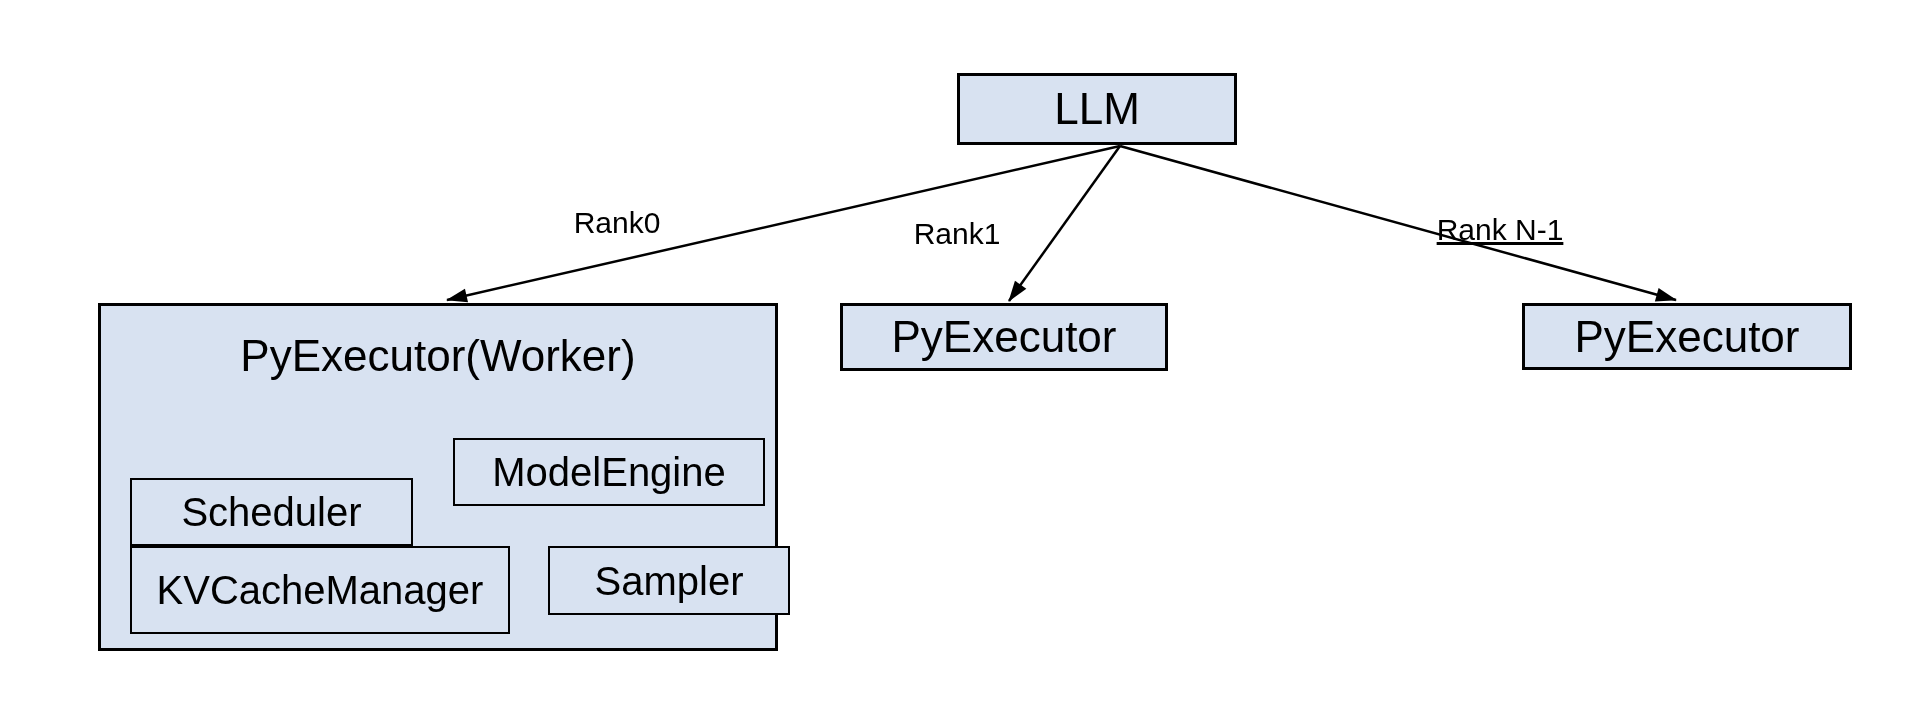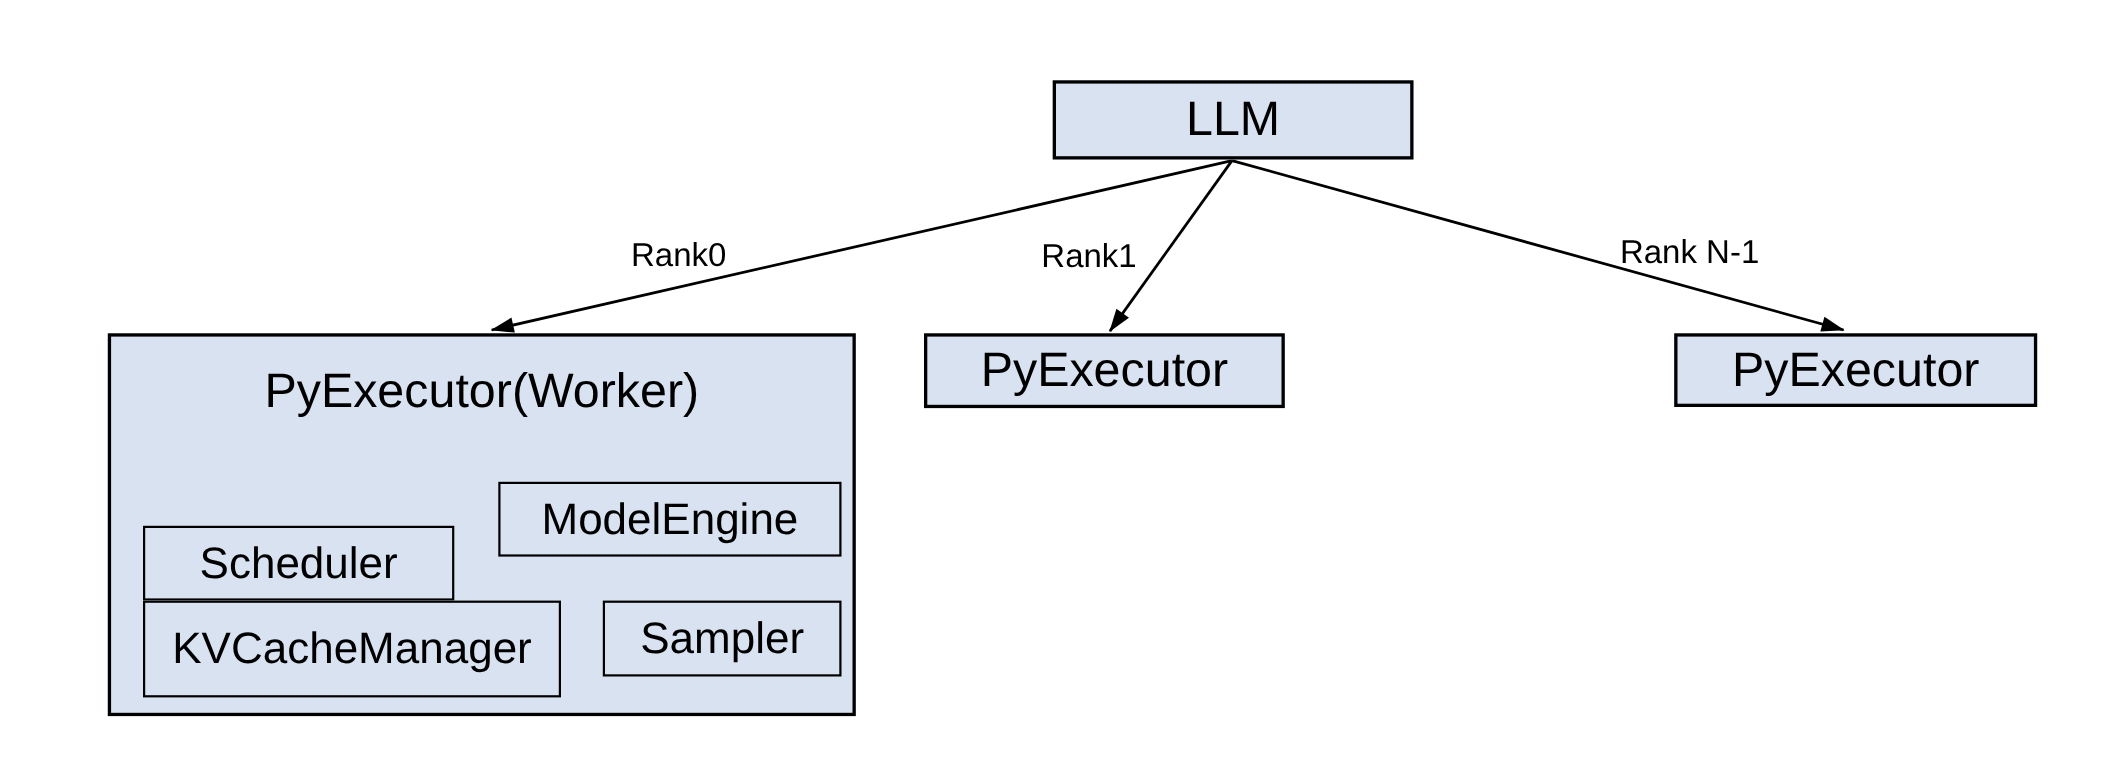--- a/index.html
+++ b/index.html
@@ -36,54 +36,54 @@
     border: 3px solid var(--stroke, #000000);
     display: flex;
     align-items: center;
     justify-content: center;
   }
   .box-label {
     font-size: 44px;
     line-height: 1;
     white-space: nowrap;
   }
-  .llm-box       { left: 957px;  top: 73px;  width: 328px; height: 72px; }
+  .llm-box       { left: 957px;  top: 73px;  width: 280px; height: 72px; }
   .worker-box    { left: 98px;   top: 303px; width: 680px; height: 348px;
                    display: block; }
   .worker-title  { margin-top: 28px; text-align: center; font-size: 44px;
                    line-height: 1; white-space: nowrap; }
   .sub-box {
     position: absolute;
     box-sizing: border-box;
     background: var(--fill, #d8e2f1);
     border: 2px solid var(--stroke, #000000);
     display: flex;
     align-items: center;
     justify-content: center;
   }
   .sub-label { font-size: 40px; line-height: 1; white-space: nowrap; }
   
   .sub-scheduler      { left: 29px;  top: 132px; width: 283px; height: 68px; margin-top: 40px; }
   .sub-modelengine    { left: 352px; top: 132px; width: 312px; height: 68px; align-items: center; }
   .sub-kvcachemanager { left: 29px;  top: 240px; width: 380px; height: 88px; }
-  .sub-sampler        { left: 447px; top: 240px; width: 217px; height: 69px; }
+  .sub-sampler        { left: 447px; top: 240px; width: 242px; height: 69px; }
 
   .exec-mid   { left: 840px;  top: 303px; width: 328px; height: 68px; }
   .exec-right { left: 1522px; top: 303px; width: 330px; height: 67px; }
 
   .rank-label {
     position: absolute;
     transform: translateX(-50%);
     font-size: 30px;
     line-height: 1;
     white-space: nowrap;
   }
-  .rank0 { left: 617px;  top: 218px; }
-  .rank1 { left: 990px;  top: 219px; }
-  .rankn { left: 1536px; top: 215px; }
+  .rank0 { left: 617px;  top: 208px; }
+  .rank1 { left: 957px;  top: 219px; }
+  .rankn { left: 1500px; top: 215px; text-decoration: underline; }
 </style>
 </head>
 <body>
 
 <div class="canvas" style="--bg: #ffffff; --fill: #d8e2f1; --stroke: #000000; --line: #000000; --text: #000000;">
 
   <svg class="edges-layer" width="1928" height="710" viewBox="0 0 1928 710" aria-hidden="true">
     <defs>
       <marker id="arrowhead" markerUnits="userSpaceOnUse" markerWidth="24" markerHeight="18" refX="21" refY="8" orient="auto">
         <path d="M1,1 L22,8 L1,15 Z" fill="#000000"></path>

